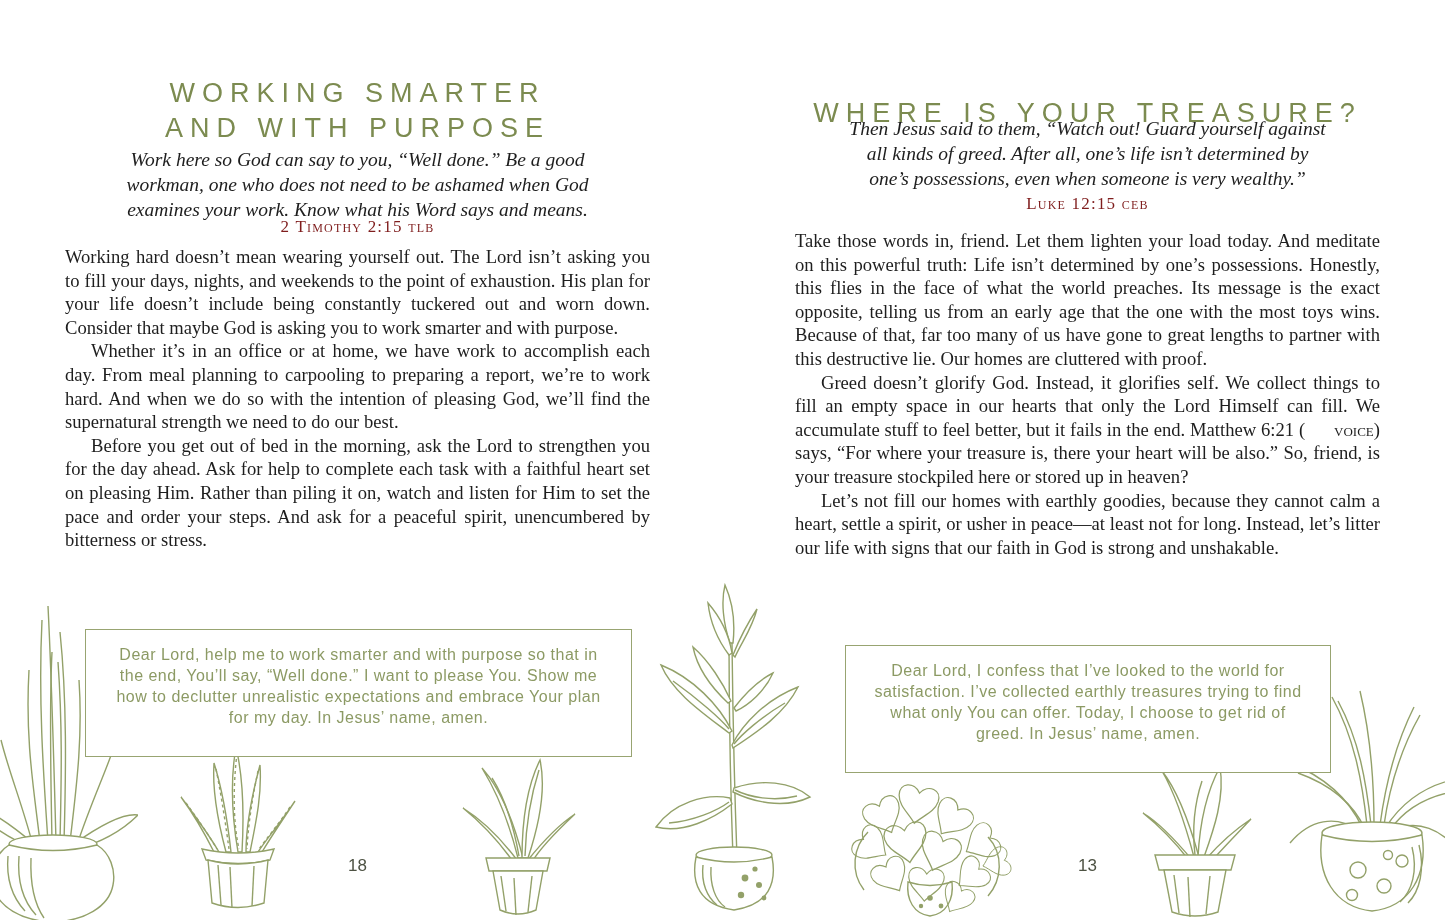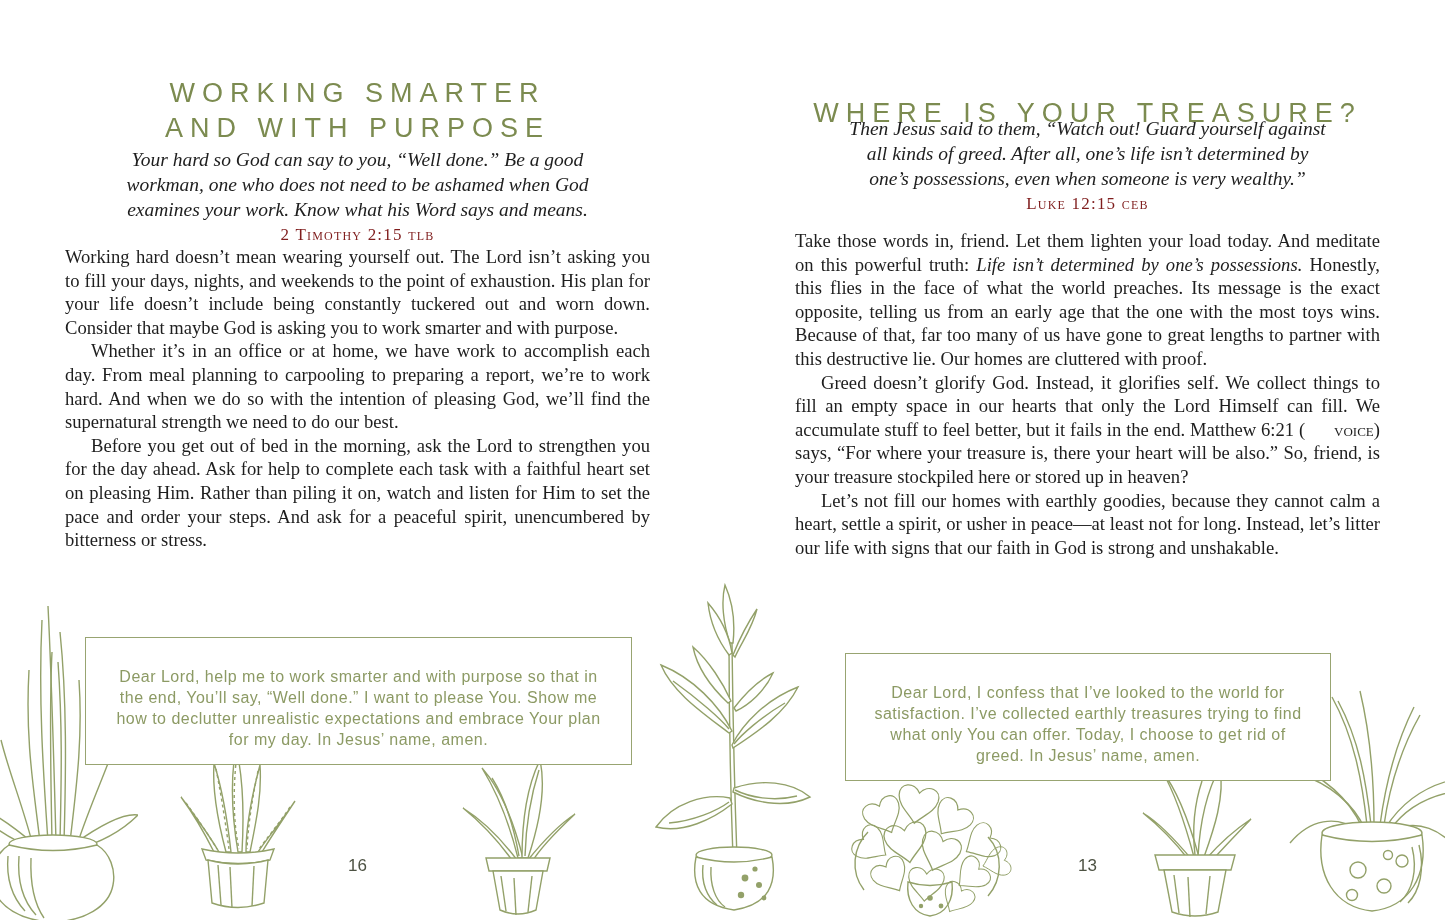--- a/index.html
+++ b/index.html
@@ -15,35 +15,35 @@
   .page-left .chapter-title{top:58px;}
   .page-right .chapter-title{top:58px;margin-top:38px;}
 
   .epigraph{position:absolute;width:100%;text-align:center;
      font-style:italic;font-size:19.5px;line-height:25px;color:#1e1e1e;}
   .page-left .epigraph{top:147px;}
   .page-right .epigraph{top:116px;}
 
   .scripture-ref{position:absolute;width:100%;text-align:center;
      font-variant:small-caps;font-size:17px;letter-spacing:1.2px;color:#7f1d1d;}
-  .page-left .scripture-ref{top:225px;}
+  .page-left .scripture-ref{top:217px;}
   .page-right .scripture-ref{top:194px;}
 
   .bodytext{position:absolute;width:100%;font-size:18.6px;line-height:23.6px;
      text-align:justify;}
   .page-left .bodytext{top:245px;}
   .page-right .bodytext{top:229px;}
   .bodytext p{margin:0;}
   .bodytext p.indent{text-indent:26px;}
-  .seg-italic{font-style:italic;}
+  .seg-italic{}
   .seg-smallcaps{font-variant:small-caps;margin-left:29px;}
 
   .prayer-box{position:absolute;z-index:3;background:#ffffff;border:1.5px solid #98a471;
-     display:flex;align-items:flex-end;justify-content:center;box-sizing:border-box;
-     padding:14px 20px;margin-top:8px;}
+     display:flex;align-items:flex-start;justify-content:center;box-sizing:border-box;
+     padding:14px 20px;}
   .prayer-box p{margin:0;text-align:center;font-family:"Liberation Sans",sans-serif;
      font-size:16px;line-height:21px;letter-spacing:0.5px;color:#8c9a64;}
   .prayer-left{left:85px;top:629px;width:547px;height:128px;}
   .prayer-right{left:845px;top:645px;width:486px;height:128px;}
 
   .pagenum{position:absolute;width:585px;text-align:center;z-index:4;
      font-family:"Liberation Sans",sans-serif;font-size:17px;color:#4d5243;}
   .pagenum-left{left:65px;top:856px;}
   .pagenum-right{left:795px;top:856px;}
 
@@ -58,21 +58,21 @@
 <body>
 
 <div class="spread">
 
   <section class="page page-left">
     <h1 class="chapter-title">
       <span style="display:block">WORKING SMARTER</span>
       <span style="display:block">AND WITH PURPOSE</span>
     </h1>
     <div class="epigraph">
-      <div>Your hard so God can say to you, “Well done.” Be a good</div>
+      <div>Work here so God can say to you, “Well done.” Be a good</div>
       <div>workman, one who does not need to be ashamed when God</div>
       <div>examines your work. Know what his Word says and means.</div>
     </div>
     <div class="scripture-ref">2 Timothy 2:15 tlb</div>
     <div class="bodytext">
       <p>Working hard doesn’t mean wearing yourself out. The Lord isn’t asking you to fill your days, nights, and weekends to the point of exhaustion. His plan for your life doesn’t include being constantly tuckered out and worn down. Consider that maybe God is asking you to work smarter and with purpose.</p>
       <p class="indent">Whether it’s in an office or at home, we have work to accomplish each day. From meal planning to carpooling to preparing a report, we’re to work hard. And when we do so with the intention of pleasing God, we’ll find the supernatural strength we need to do our best.</p>
       <p class="indent">Before you get out of bed in the morning, ask the Lord to strengthen you for the day ahead. Ask for help to complete each task with a faithful heart set on pleasing Him. Rather than piling it on, watch and listen for Him to set the pace and order your steps. And ask for a peaceful spirit, unencumbered by bitterness or stress.</p>
     </div>
   </section>
@@ -92,21 +92,21 @@
     </div>
   </section>
 
   <div class="prayer-box prayer-left">
     <p>Dear Lord, help me to work smarter and with purpose so that in the end, You’ll say, “Well done.” I want to please You. Show me how to declutter unrealistic expectations and embrace Your plan for my day. In Jesus’ name, amen.</p>
   </div>
   <div class="prayer-box prayer-right">
     <p>Dear Lord, I confess that I’ve looked to the world for satisfaction. I’ve collected earthly treasures trying to find what only You can offer. Today, I choose to get rid of greed. In Jesus’ name, amen.</p>
   </div>
 
-  <div class="pagenum pagenum-left">16</div>
+  <div class="pagenum pagenum-left">18</div>
   <div class="pagenum pagenum-right">13</div>
 
   <svg class="plant" style="left:-22px;top:592px;" width="160" height="330" viewBox="0 0 160 330">
     <path d="M70,250 C66,190 60,110 64,28"></path>
     <path d="M78,250 C76,175 74,95 70,14"></path>
     <path d="M86,250 C88,180 89,108 82,40"></path>
     <path d="M62,250 C56,198 47,148 51,78"></path>
     <path d="M92,250 C98,198 105,148 101,88"></path>
     <path d="M54,250 C44,212 31,180 23,148"></path>
     <path d="M100,250 C112,214 125,186 135,158"></path>

